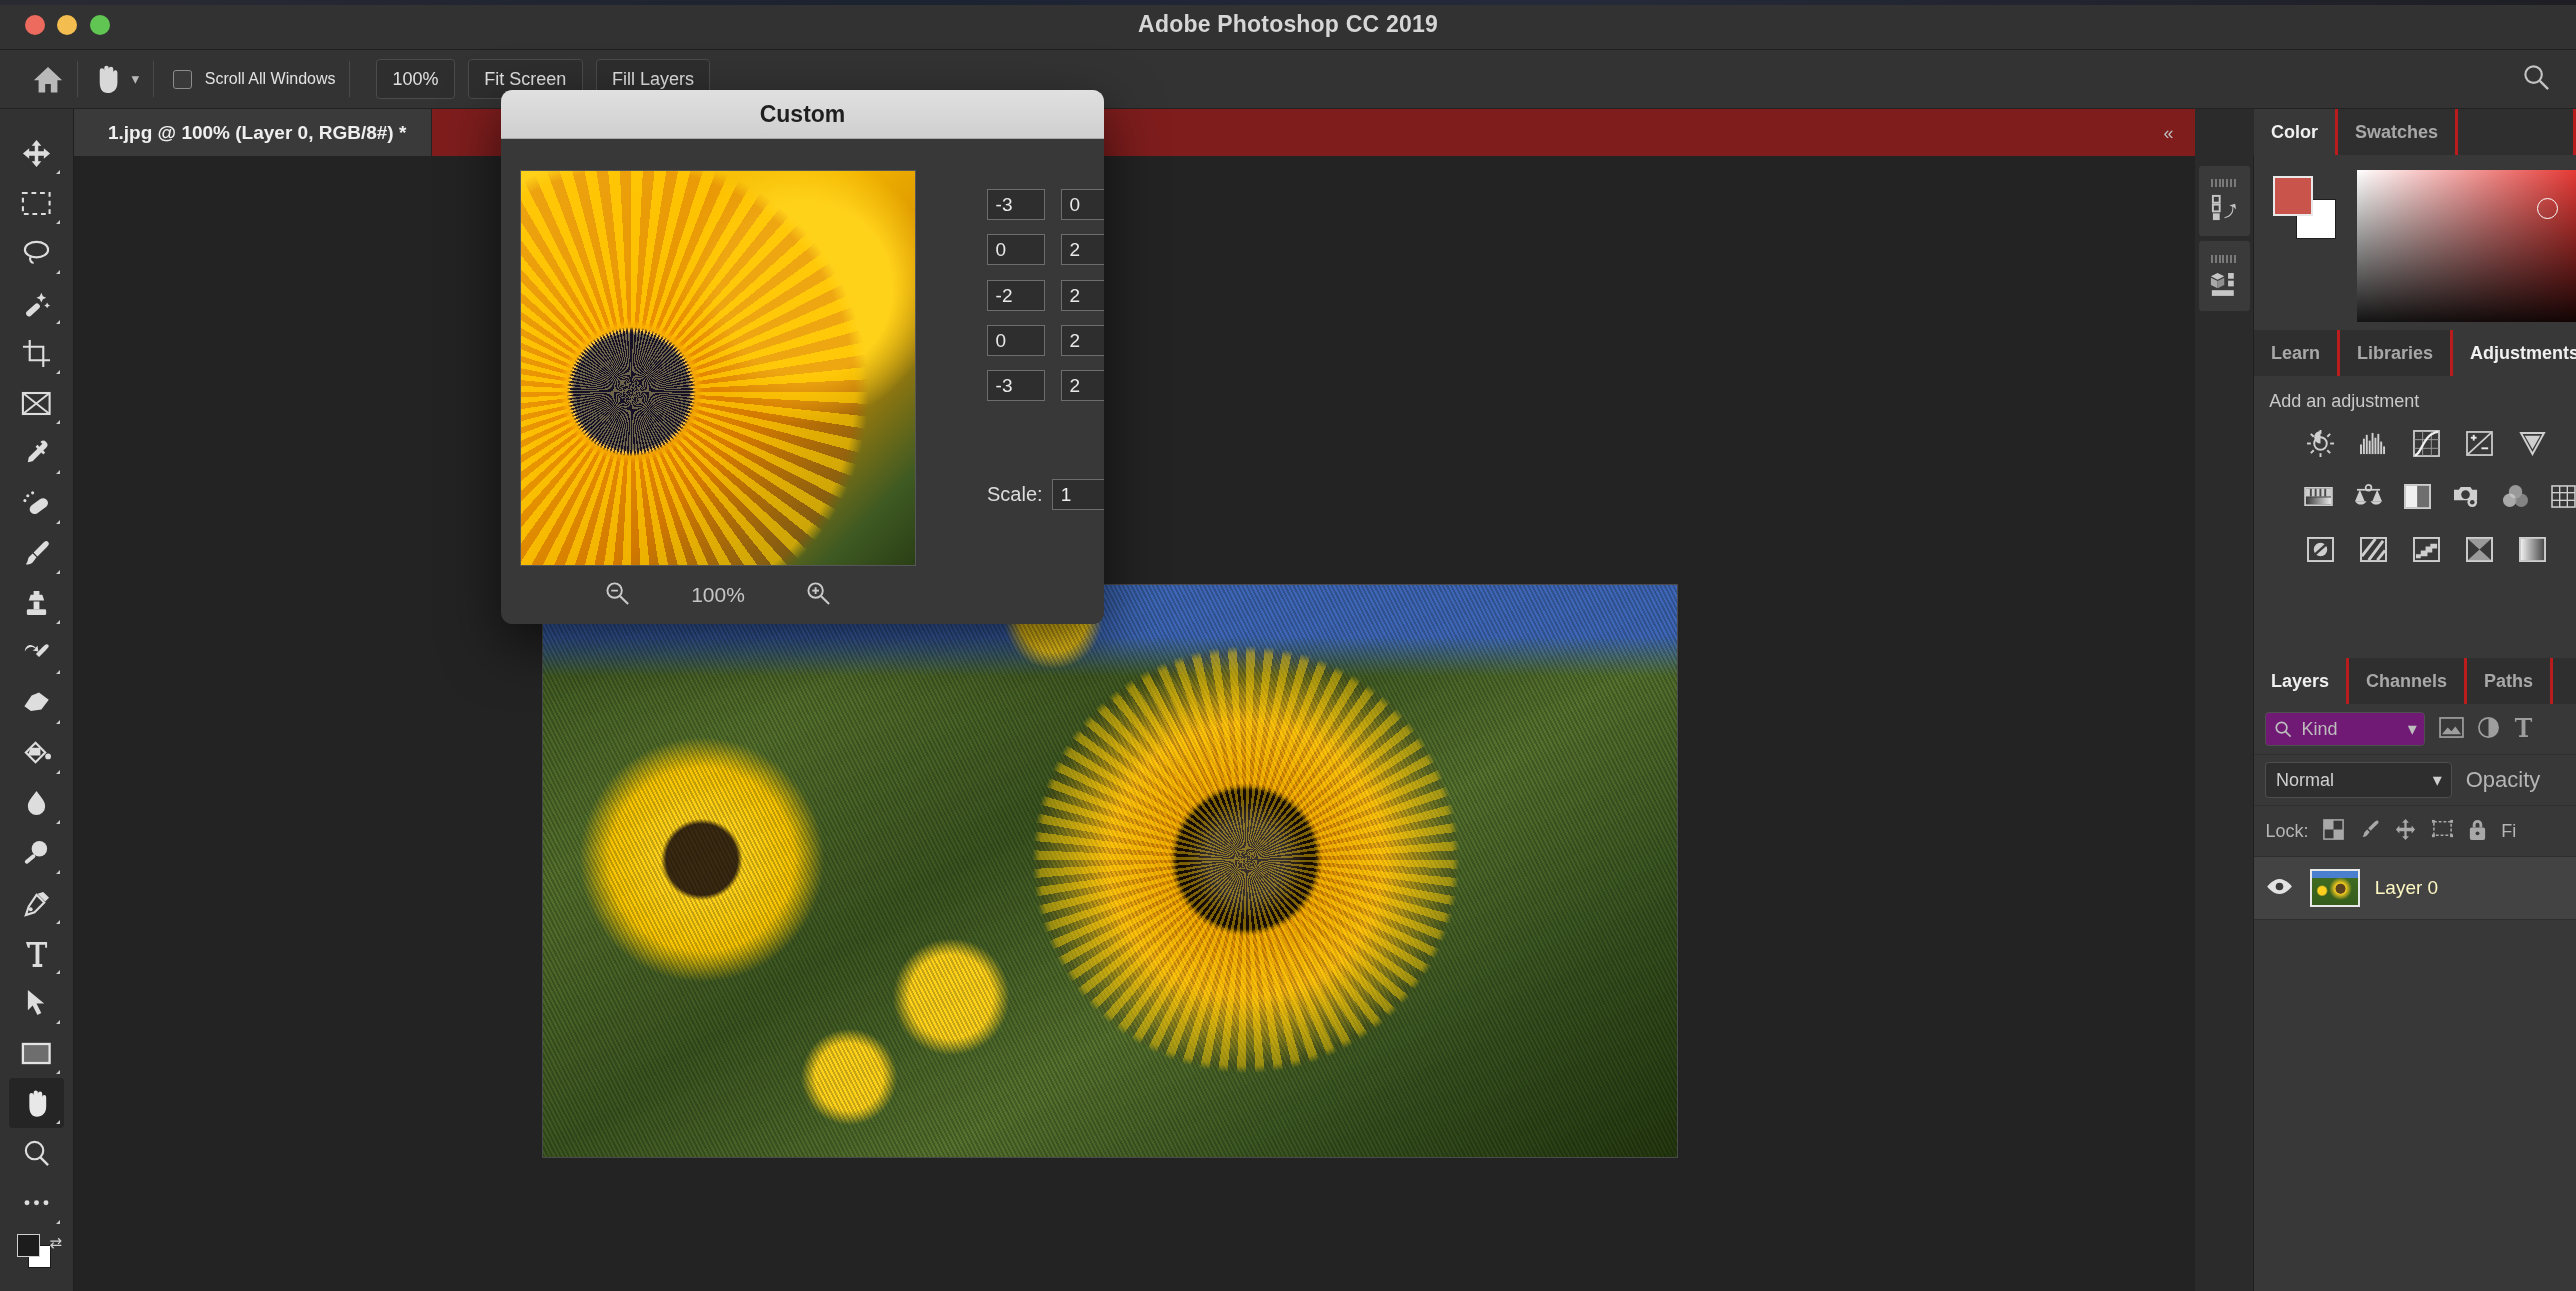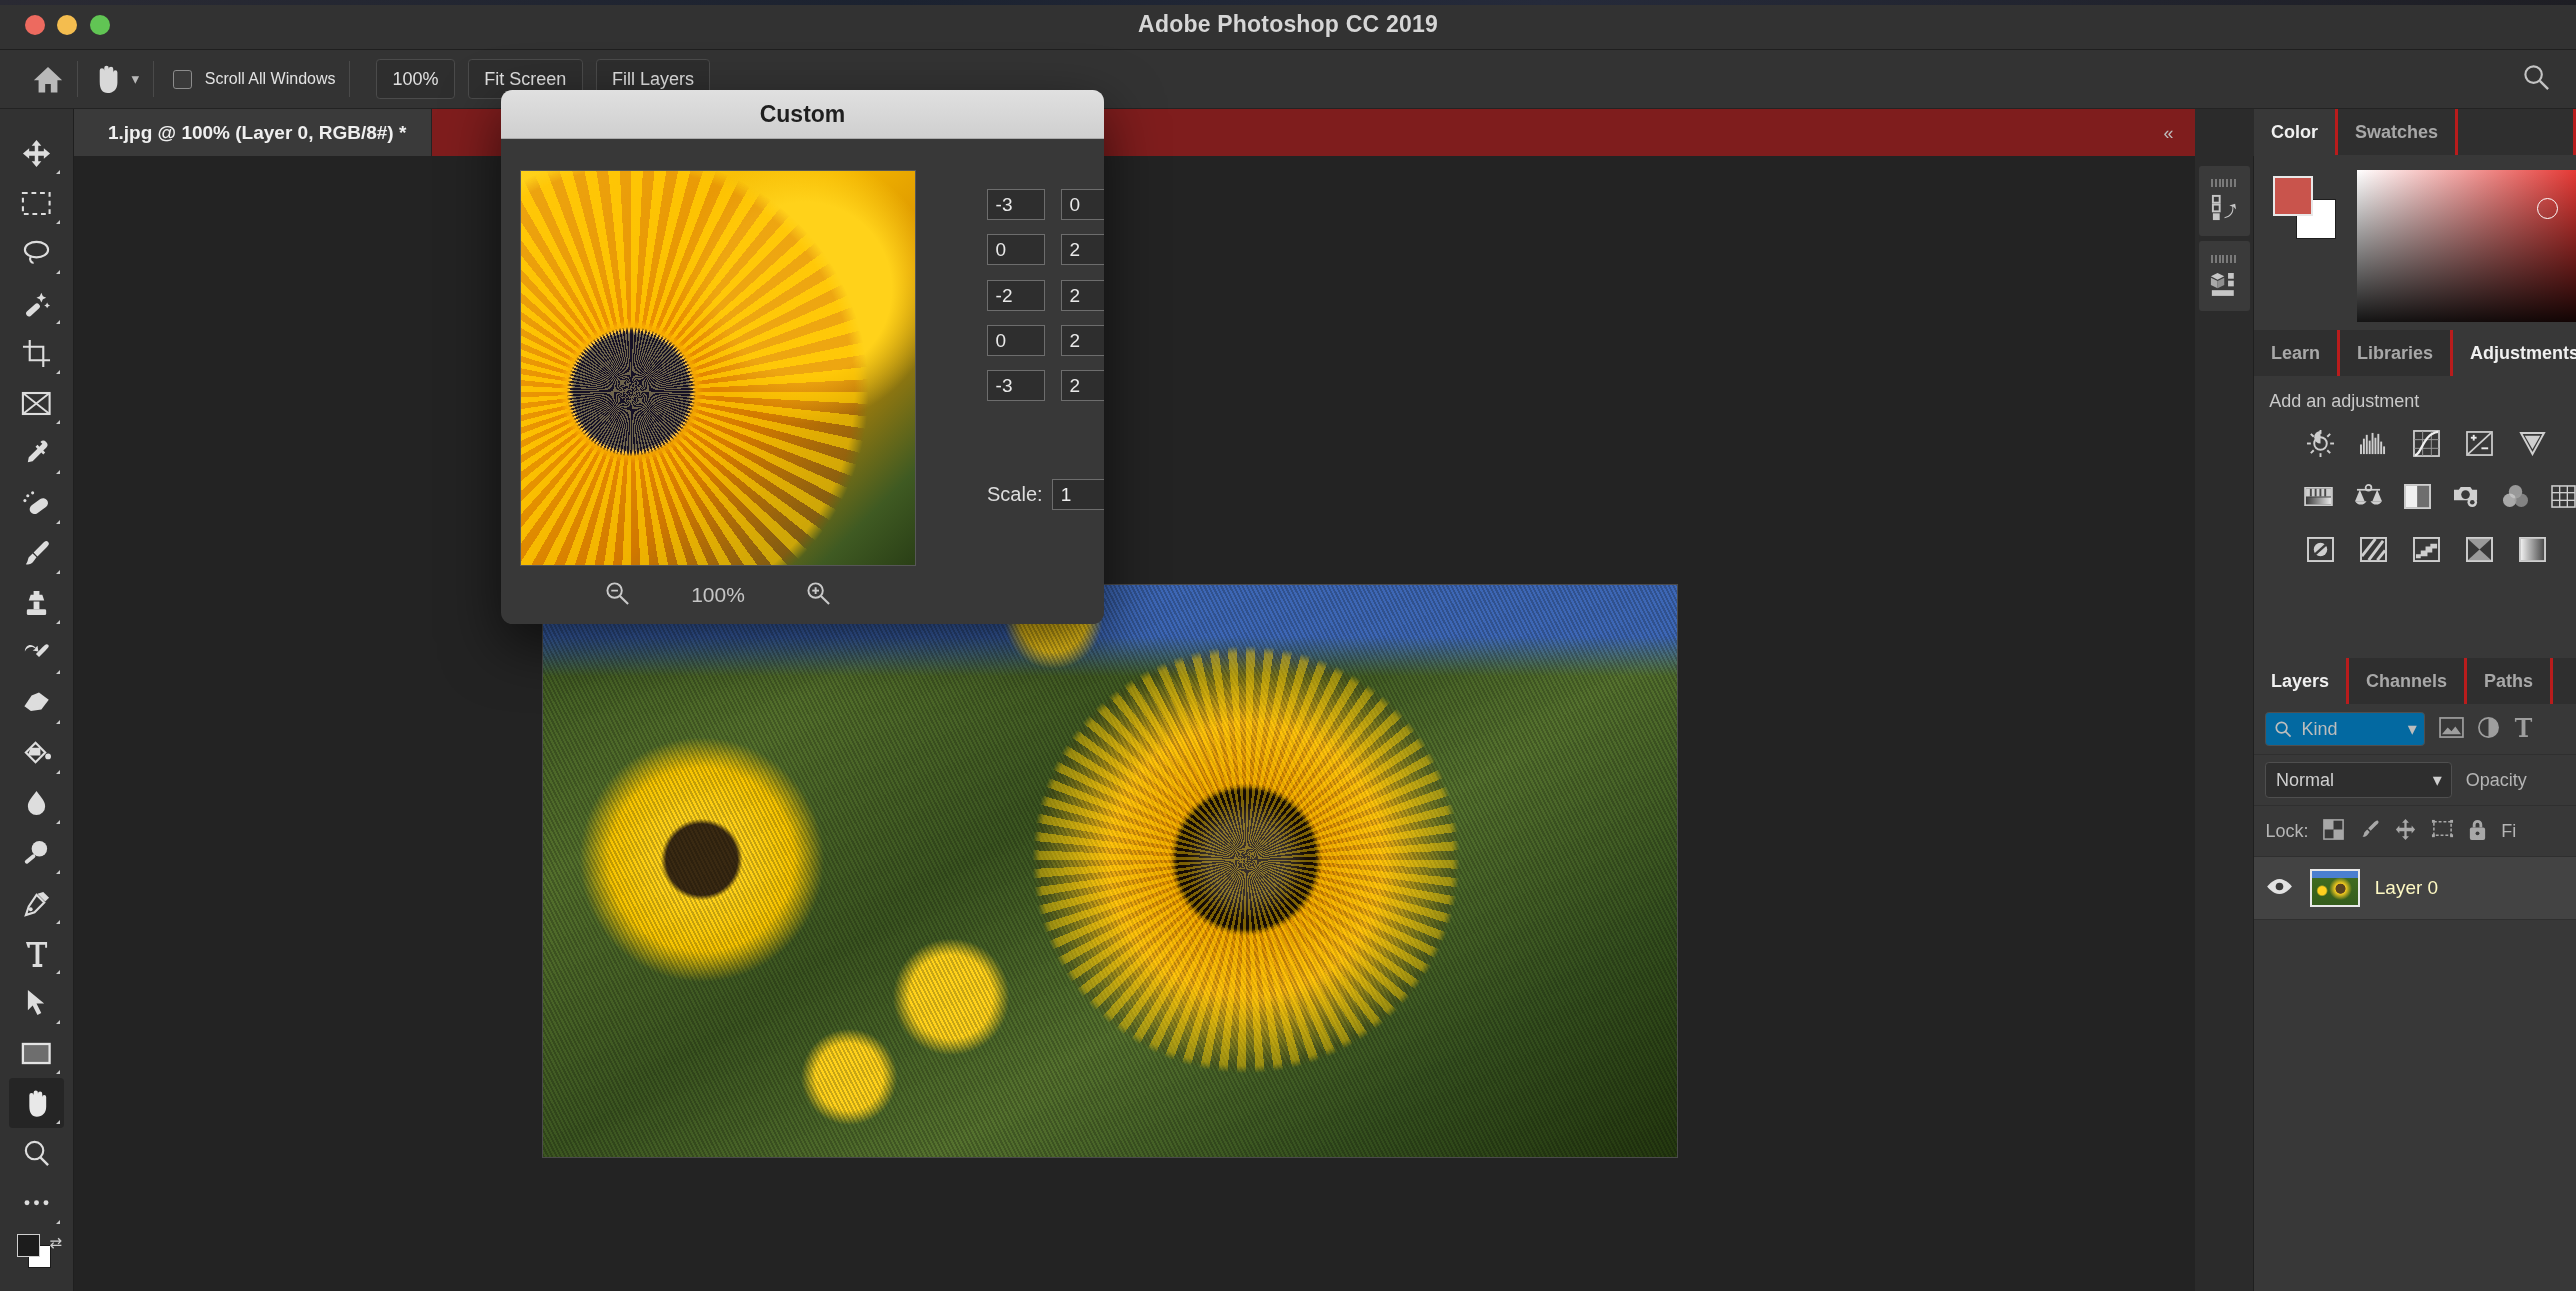--- a/index.html
+++ b/index.html
@@ -177,31 +177,31 @@
   .adj-row { display:flex; gap:21px; margin-bottom:21px; }
   .adj-ico { width:32px; height:32px; display:flex; align-items:center; justify-content:center; }
 
   
   .layers-panel { position:absolute; left:0; top:549px; width:322px; height:634px; }
   .layers-body { background:#383838; height:589px; }
   .lrow { display:flex; align-items:center; height:51px; padding:0 11.4px; gap:13.3px;
           border-bottom:1px solid #2f2f2f; }
   .kind-select {
     display:flex; align-items:center; gap:9.5px; width:160px; height:34px;
-    background:#0369a1; border:1px solid #4f4f4f; border-radius:3.8px; padding:0 7.6px;
+    background:#701a75; border:1px solid #4f4f4f; border-radius:3.8px; padding:0 7.6px;
     color:#bdbdbd; font-size:18px;
   }
   .kind-select .cv { margin-left:auto; }
   .blend-select {
     display:flex; align-items:center; width:187px; height:36px;
     background:#2e2e2e; border:1px solid #4f4f4f; border-radius:3.8px;
     padding:0 9.5px; color:#cfcfcf; font-size:18px;
   }
   .blend-select .cv { margin-left:auto; }
-  .opacity-lbl { color:#b5b5b5; font-size:18px; white-space:nowrap; }
+  .opacity-lbl { color:#b5b5b5; font-size:22px; white-space:nowrap; }
   .lock-lbl { color:#b5b5b5; font-size:18px; }
   .layer-item {
     display:flex; align-items:center; gap:15.2px; height:63px; padding:0 11.4px;
     background:#434343; border-bottom:1px solid #2f2f2f;
   }
   .layer-thumb {
     width:50px; height:38px; border:2.9px solid #e8e8e8;
     background:
       radial-gradient(circle at 62% 52%, #5a4420 0 14%, rgba(90,68,32,0) 16%),
       radial-gradient(circle at 62% 52%, #ffcf1f 15%, rgba(255,207,31,0) 34%),

